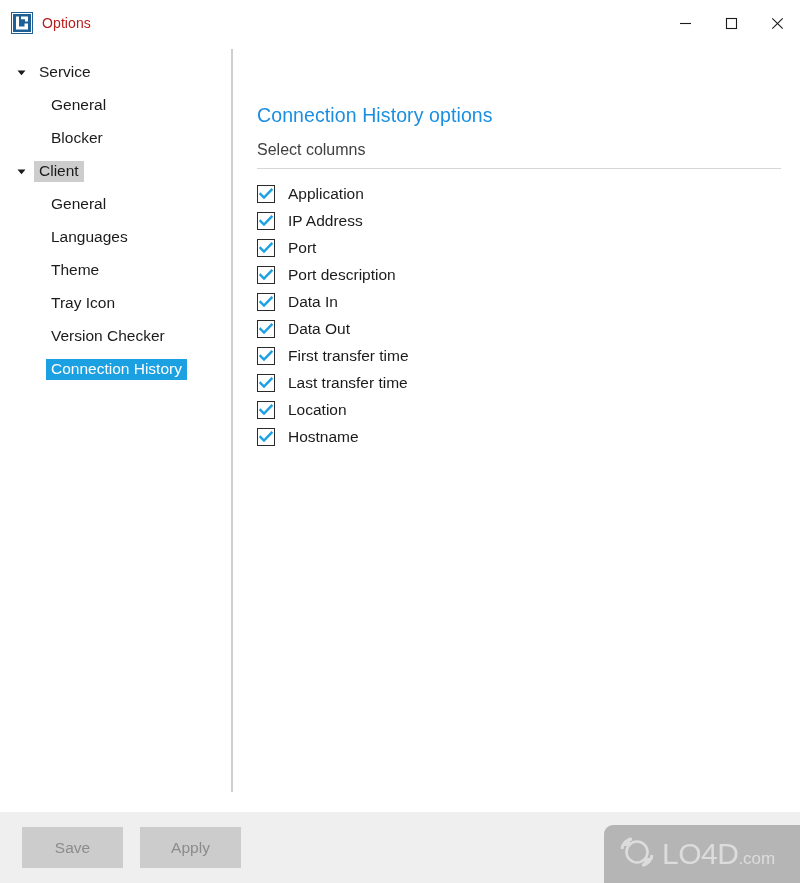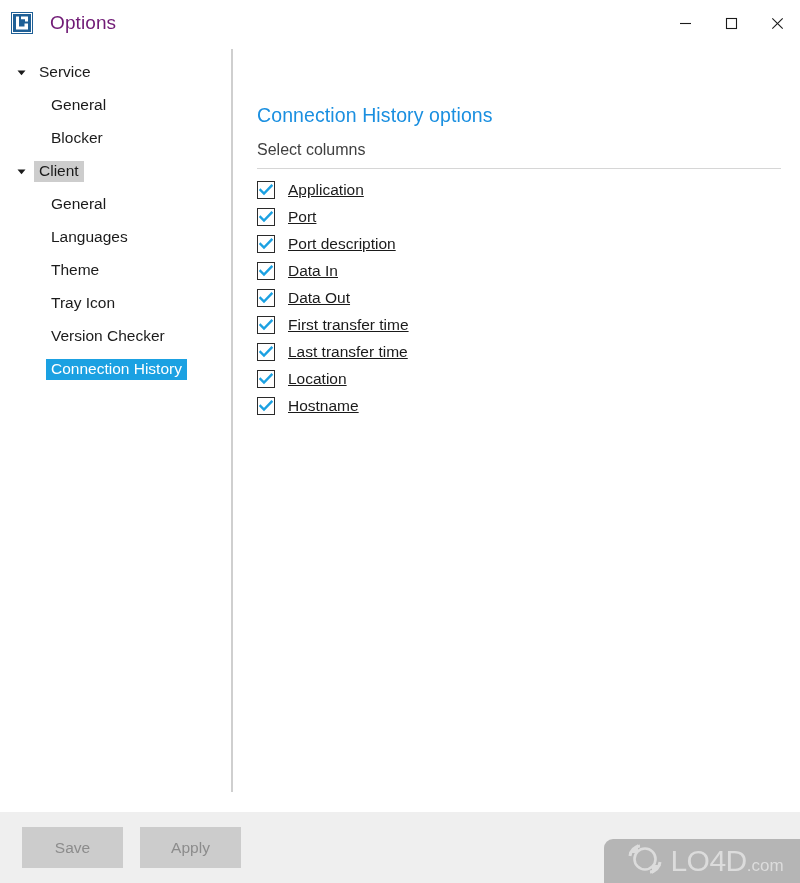--- a/index.html
+++ b/index.html
@@ -39,24 +39,23 @@
     padding-left: 11px;
     gap: 9px;
   }
   #app-icon {
     width: 22px;
     height: 22px;
     position: relative;
     display: block;
   }
   #title-text {
-    font-size: 19px;
-    color: #701a75;
+    font-size: 14px;
+    color: #b91c1c;
     letter-spacing: 0.1px;
-    margin-left: 8px;
   }
   #window-controls {
     position: absolute;
     right: 0;
     top: 0;
     height: 46px;
     display: flex;
     align-items: stretch;
   }
   .winbtn {
@@ -148,24 +147,23 @@
     margin-bottom: 10px;
   }
   #group-rule {
     height: 1px;
     background: #d6d6d6;
     width: 524px;
     margin-bottom: 12px;
   }
   .cb-row {
     display: flex;
-    align-items: flex-start;
+    align-items: center;
     height: 27px;
     cursor: default;
-    text-decoration: underline;
   }
   .cb-box {
     width: 18px;
     height: 18px;
     min-width: 18px;
     border: 1.5px solid #2b2b2b;
     background: #ffffff;
     box-sizing: border-box;
     position: relative;
     display: flex;
@@ -204,29 +202,28 @@
     cursor: default;
   }
   .footbtn.disabled {
     color: #8c8c8c;
   }
   #watermark {
     position: absolute;
     right: 0;
     bottom: 0;
     width: 196px;
-    height: 44px;
+    height: 58px;
     background: #b5b5b5;
     border-top-left-radius: 9px;
     display: flex;
     align-items: center;
-    padding-left: 6px;
+    padding-left: 14px;
     box-sizing: border-box;
     gap: 6px;
-    justify-content: center;
   }
   #watermark-text {
     color: #dcdcdc;
     font-size: 30px;
     line-height: 1;
     letter-spacing: -0.5px;
     font-family: "Liberation Sans", sans-serif;
   }
   #watermark-text .dotcom {
     font-size: 17px;
@@ -339,20 +336,28 @@
 
         <div class="cb-row">
           <span class="cb-box">
             <svg width="14" height="12" viewBox="0 0 14 12">
                 <path d="M1.5 6 L5 9.6 L12.5 1.8" fill="none" stroke="#1ba1e2" stroke-width="2.4" stroke-linecap="square"></path>
               </svg>
           </span>
           <span class="cb-label">Application</span>
         </div>
 
+        <div class="cb-row">
+          <span class="cb-box">
+            <svg width="14" height="12" viewBox="0 0 14 12">
+                <path d="M1.5 6 L5 9.6 L12.5 1.8" fill="none" stroke="#1ba1e2" stroke-width="2.4" stroke-linecap="square"></path>
+              </svg>
+          </span>
+          <span class="cb-label">IP Address</span>
+        </div>
 
         <div class="cb-row">
           <span class="cb-box">
             <svg width="14" height="12" viewBox="0 0 14 12">
                 <path d="M1.5 6 L5 9.6 L12.5 1.8" fill="none" stroke="#1ba1e2" stroke-width="2.4" stroke-linecap="square"></path>
               </svg>
           </span>
           <span class="cb-label">Port</span>
         </div>
 

